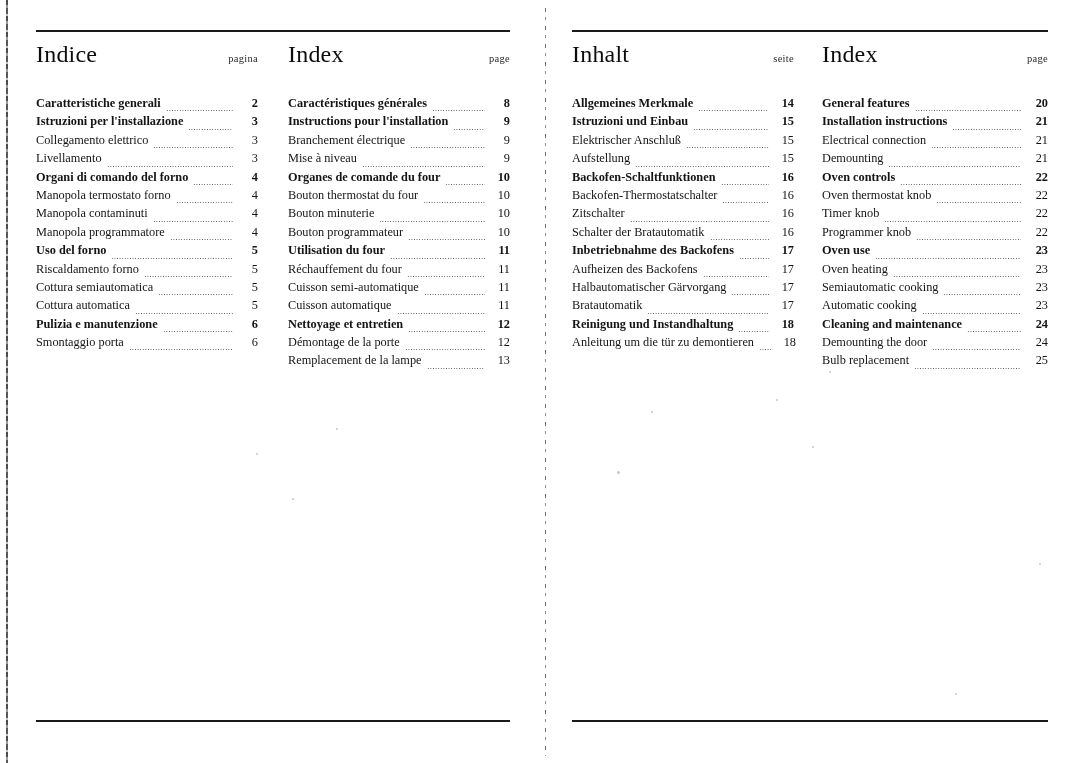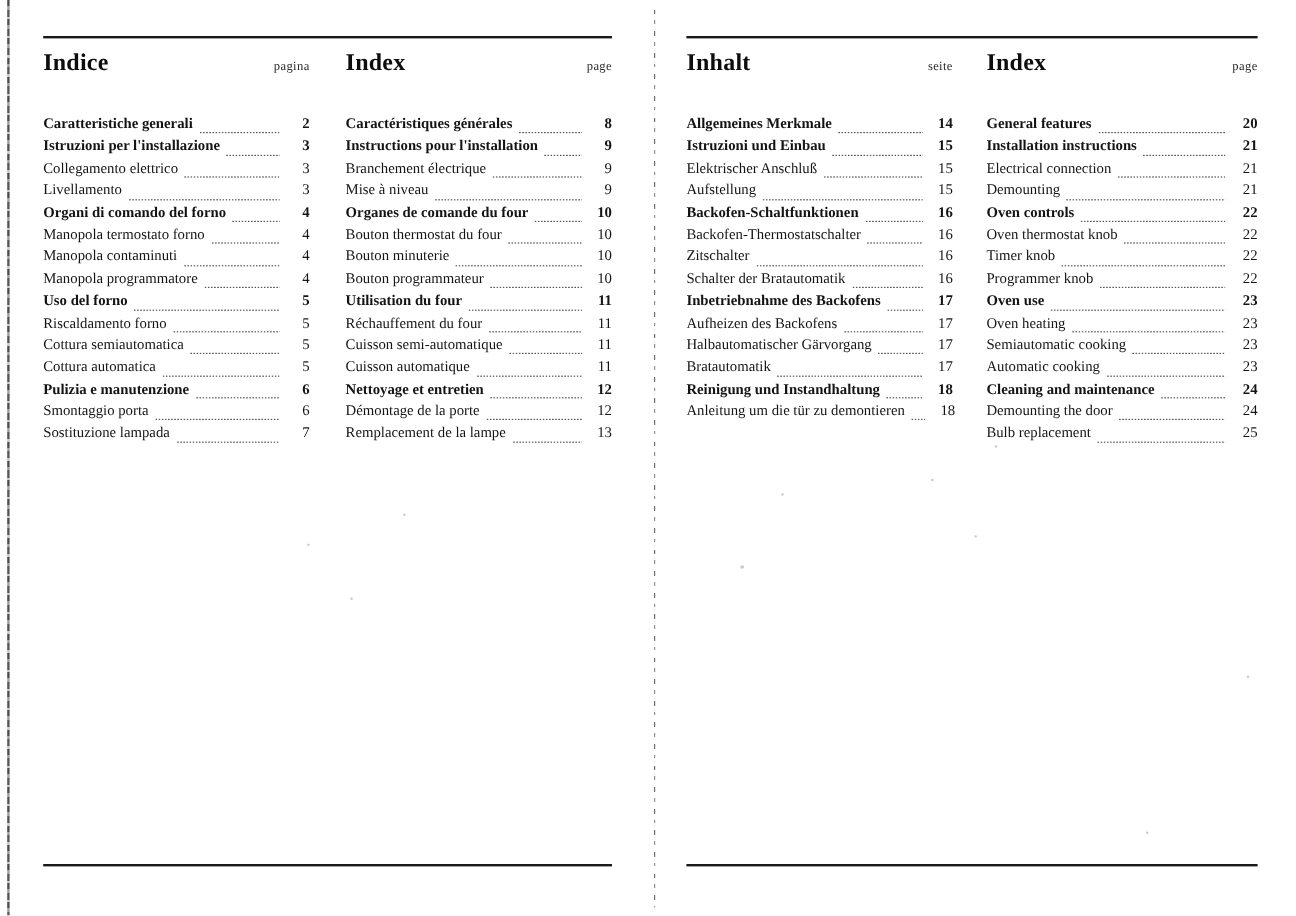--- a/index.html
+++ b/index.html
@@ -84,22 +84,22 @@
   #col-german  { left: 572px; width: 222px; }
   #col-english { left: 822px; width: 226px; }
 
   .col-head {
     display: flex;
     align-items: baseline;
     justify-content: space-between;
     height: 40px;
   }
   .col-title {
-    font-size: 20px;
-    font-weight: bold;
+    font-size: 24px;
+    font-weight: normal;
     letter-spacing: .2px;
     line-height: 1;
     color: #0d0d0d;
   }
   .col-pagelabel {
     font-size: 10.5px;
     font-weight: normal;
     color: #2a2a2a;
     letter-spacing: .3px;
   }
@@ -233,25 +233,20 @@
         <li class="toc-row bold">
           <span class="toc-label">Pulizia e manutenzione</span>
           <span class="toc-leader"></span>
           <span class="toc-page">6</span>
         </li>
         <li class="toc-row">
           <span class="toc-label">Smontaggio porta</span>
           <span class="toc-leader"></span>
           <span class="toc-page">6</span>
         </li>
-        <li class="toc-row">
-          <span class="toc-label">Sostituzione lampada</span>
-          <span class="toc-leader"></span>
-          <span class="toc-page">7</span>
-        </li>
       </ul>
   </div>
 
   <div class="column" id="col-french">
     <div class="col-head">
       <span class="col-title">Index</span>
       <span class="col-pagelabel">page</span>
     </div>
     <ul class="toc-list">
         <li class="toc-row bold">

